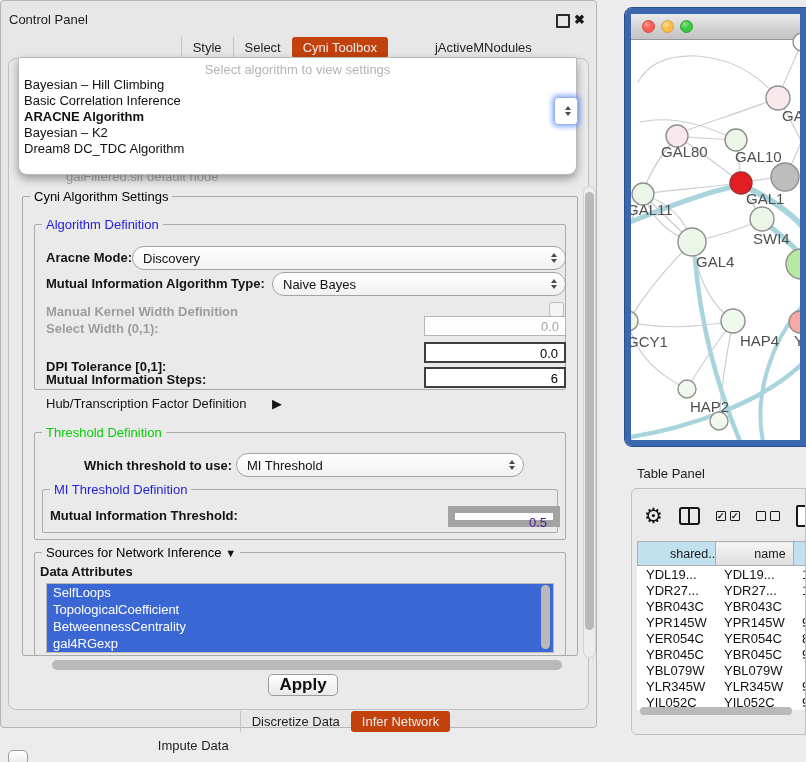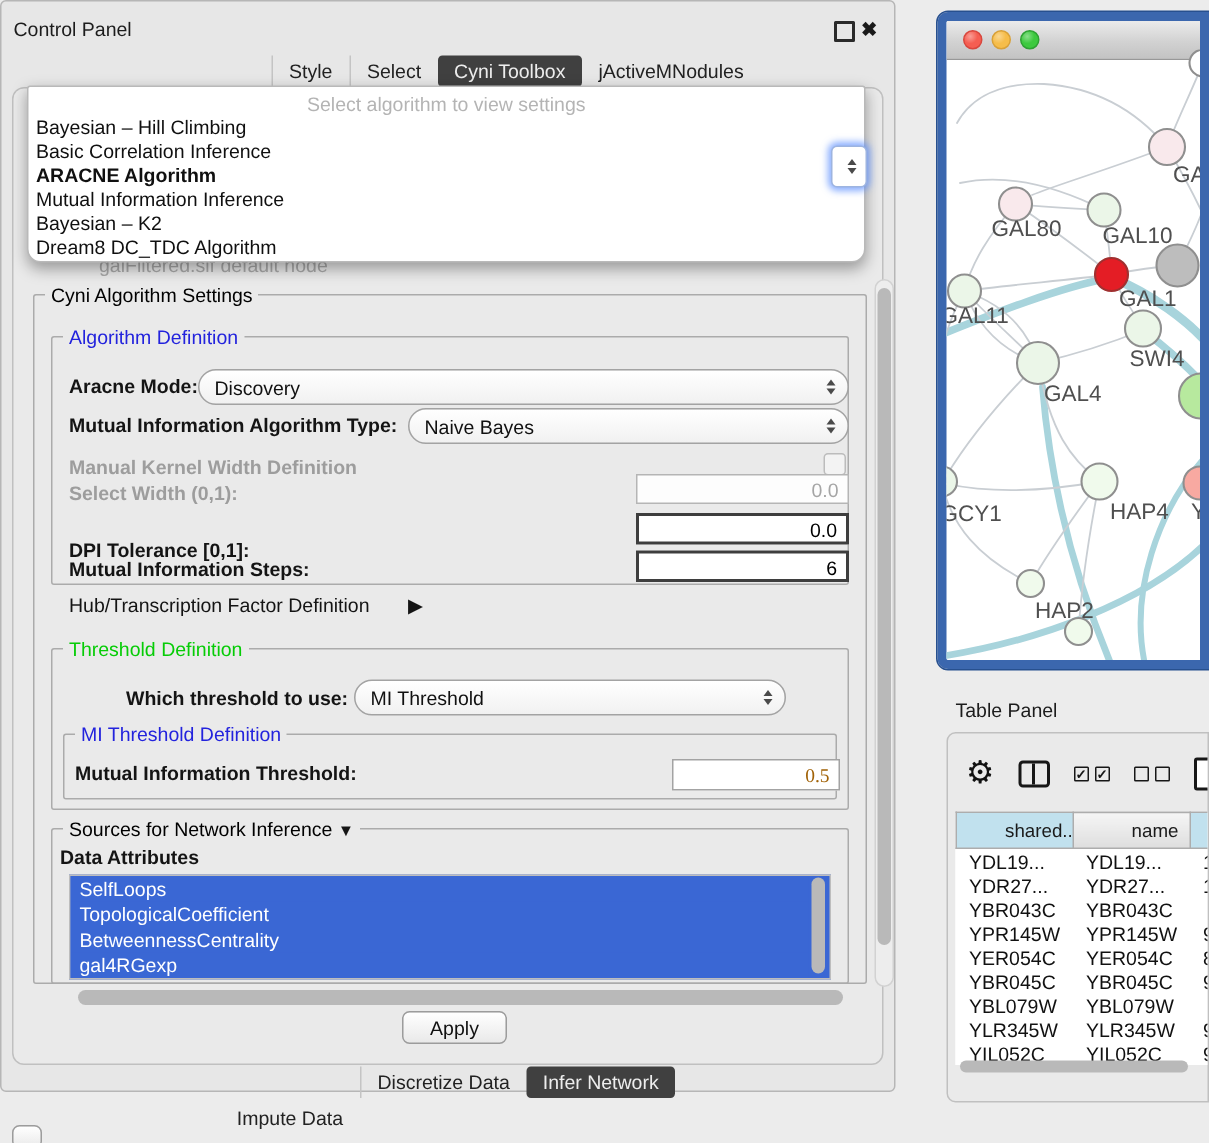--- a/index.html
+++ b/index.html
@@ -8,22 +8,22 @@
   .abs{position:absolute;}
   
   .win{background:#e7e7e7;border:1px solid #b6b6b6;border-radius:4px;box-sizing:border-box;}
   .wtitle{font-size:13px;color:#1c1c1c;}
   .float-ic{width:10px;height:10px;border:2px solid #2a2a2a;border-radius:1px;}
   .close-ic{font-size:13px;font-weight:bold;color:#1a1a1a;line-height:13px;}
   
   .tabrow{display:flex;align-items:center;}
   .tab{font-size:13px;color:#222;padding:3px 11px;white-space:nowrap;display:flex;align-items:center;gap:5px;border-left:1px solid #c4c4c4;}
   .tab:first-child{border-left:none;margin-top:48px;}
-  .tab.sel{background:#404040;color:#ededed;border-radius:3px;border-left:none;}
-  .tab.sel + .tab{border-left:none;}
+  .tab.sel{background:#c2410c;color:#ededed;border-radius:3px;border-left:none;}
+  .tab.sel + .tab{border-left:none;margin-left:36px;}
   .panel{background:#eaeaea;border:1px solid #c0c0c0;border-radius:8px;box-sizing:border-box;}
   
   .popup{background:#fff;border:1px solid #b9b9b9;border-radius:2px 2px 9px 9px;box-shadow:0 4px 10px rgba(0,0,0,.35);box-sizing:border-box;}
   .pp-head{font-size:13px;color:#b4b4b4;text-align:center;padding-top:4px;height:15px;}
   .pp-item{font-size:13px;color:#101010;height:16px;line-height:16px;padding-left:5px;white-space:nowrap;}
   .pp-item.b{font-weight:bold;}
   .ghost{font-size:13px;color:#a9a9a9;}
   .frag{background:#fff;border:1px solid #9db4e0;border-radius:4px;box-shadow:0 0 5px 2px rgba(96,145,255,.75);box-sizing:border-box;}
   
   .group{border:1px solid #ababab;border-radius:2px;box-sizing:border-box;}
@@ -34,29 +34,29 @@
   .lbl.dis{color:#9d9d9d;}
   .plain{font-size:13px;color:#141414;white-space:nowrap;}
   .combo{background:linear-gradient(#ffffff,#f1f1f1);border:1px solid #a3a3a3;border-radius:12px;box-sizing:border-box;display:flex;align-items:center;justify-content:center;}
   .combo .cval{font-size:13px;color:#111;padding-left:10px;flex:1;}
   .stepper{width:18px;display:flex;flex-direction:column;align-items:center;gap:2px;margin-right:2px;}
   .tri-up{width:0;height:0;border-left:3.5px solid transparent;border-right:3.5px solid transparent;border-bottom:4.5px solid #4a4a4a;}
   .tri-dn{width:0;height:0;border-left:3.5px solid transparent;border-right:3.5px solid transparent;border-top:4.5px solid #4a4a4a;}
   .field{background:#fff;box-sizing:border-box;font-size:13px;text-align:right;padding:2px 6px 0 0;}
   .field.en{border:2px solid #3e3e3e;color:#000;}
   .field.dis{border:1px solid #b5b5b5;color:#a5a5a5;background:#fdfdfd;}
-  .field.norm{border:1px solid #a3a3a3;color:#a16207;font-family:Liberation Serif, serif;}
+  .field.norm{border:7px solid #a3a3a3;color:#4c1d95;}
   .cbx{background:#f3f3f3;border:1px solid #bcbcbc;border-radius:3px;box-sizing:border-box;}
   .arrow{color:#151515;font-size:11px;}
   
   .listbox{background:#3a67d4;border:1px solid #bdbdbd;box-sizing:border-box;overflow:hidden;}
   .li{font-size:13px;color:#fff;height:17px;line-height:17px;padding-left:6px;background:#3a67d4;width:calc(100% - 14px);box-sizing:border-box;white-space:nowrap;}
   .sb-track-v{background:#ededed;border:1px solid #d2d2d2;border-radius:7px;box-sizing:border-box;}
   .sb-thumb{background:#b9b9b9;border-radius:6px;}
-  .btn{background:linear-gradient(#ffffff,#e9e9e9);border:1px solid #9c9c9c;border-radius:5px;font-size:13px;color:#111;display:flex;align-items:center;justify-content:center;box-sizing:border-box;}
+  .btn{background:linear-gradient(#ffffff,#e9e9e9);border:1px solid #9c9c9c;border-radius:5px;font-size:17px;color:#111;display:flex;align-items:center;justify-content:center;box-sizing:border-box;font-weight:bold;}
   
   .netframe{border:6px solid #3b67ae;outline:1px solid #27508f;border-radius:7px 0 0 7px;box-sizing:border-box;background:#fff;overflow:hidden;}
   .mtitle{background:linear-gradient(#ebebeb,#d2d2d2 55%,#c3c3c3);border-bottom:1px solid #989898;display:flex;align-items:center;padding-left:11px;gap:8px;}
   .light{width:13px;height:13px;border-radius:50%;box-sizing:border-box;}
   
   .tp-title{font-size:13px;color:#1c1c1c;}
   .gear{font-size:21px;color:#111;line-height:20px;}
   .split-ic{width:21px;height:18px;border:2.5px solid #171717;border-radius:3px;box-sizing:border-box;position:relative;}
   .split-ic:before{content:"";position:absolute;left:7px;top:0;width:2.5px;height:100%;background:#171717;}
   .cb-ic{width:10px;height:10px;border:1.8px solid #171717;border-radius:1px;box-sizing:border-box;font-size:9px;font-weight:bold;color:#171717;line-height:9px;text-align:center;}
@@ -193,21 +193,20 @@
     </div>
 
   <div class="abs ghost" style="left:66px;top:169px;z-index:4;">galFiltered.sif default node</div>
 
   <div class="abs popup" style="left:18px;top:57px;width:559px;height:118px;z-index:5;">
     <div class="pp-head">Select algorithm to view settings</div>
     <div id="dd-items">
         <div class="pp-item">Bayesian – Hill Climbing</div>
         <div class="pp-item">Basic Correlation Inference</div>
         <div class="pp-item b">ARACNE Algorithm</div>
-        <div class="pp-item">Mutual Information Inference</div>
         <div class="pp-item">Bayesian – K2</div>
         <div class="pp-item">Dream8 DC_TDC Algorithm</div>
       </div>
   </div>
   <div class="abs frag" style="left:554px;top:97px;width:24px;height:28px;z-index:6;">
     <span class="stepper" style="margin-top:8px;margin-left:4px;">
         <span class="tri-up"></span>
         <span class="tri-dn"></span>
       </span>
   </div>

